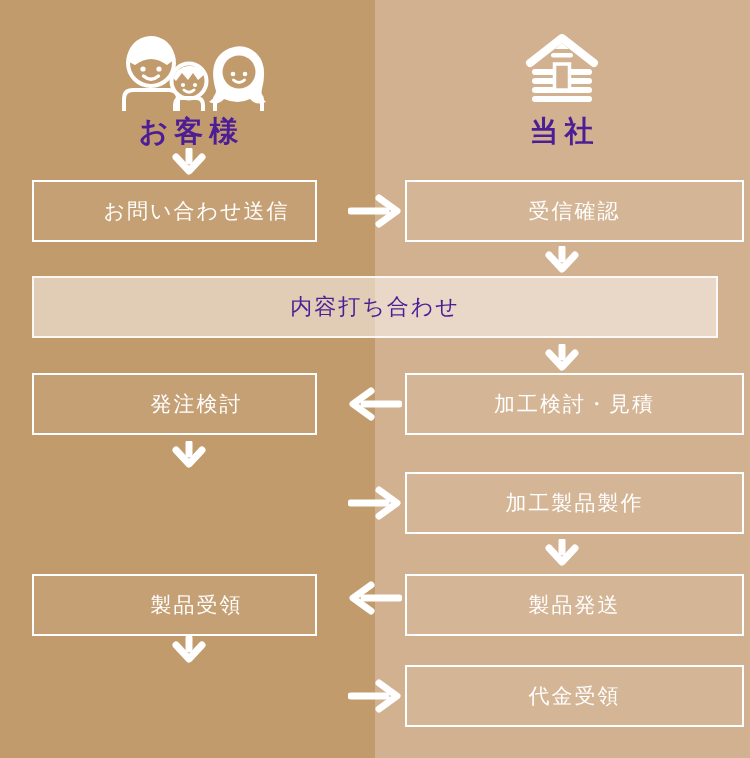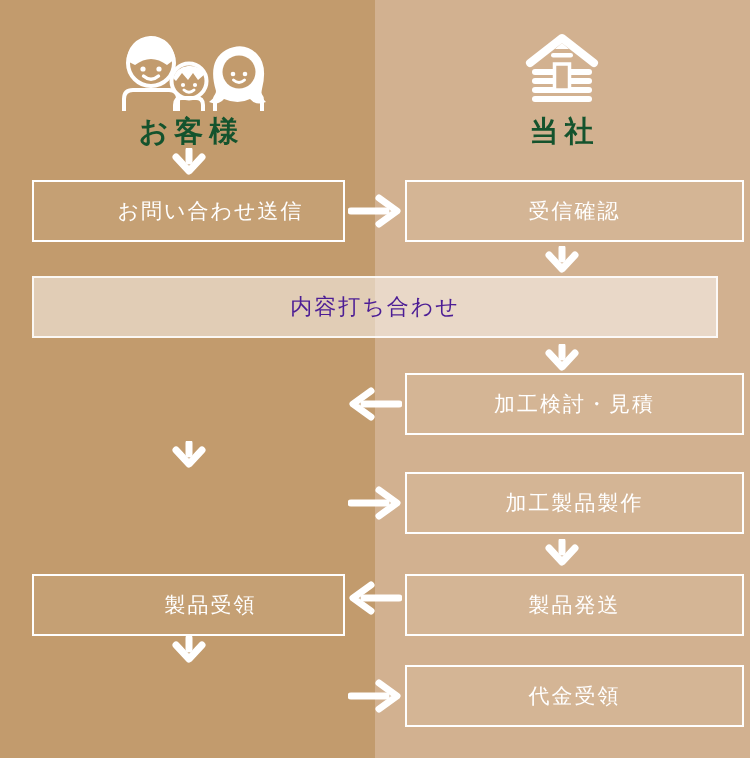--- a/index.html
+++ b/index.html
@@ -6,37 +6,37 @@
   .stage{
     position:relative;width:750px;height:758px;overflow:hidden;
     font-family:"Liberation Sans","DejaVu Sans",sans-serif;
   }
   .bg-half{position:absolute;top:0;height:758px;width:375px;}
   .bg-customer{left:0;background:#c29b6d;}
   .bg-company{left:375px;background:#d2b190;}
 
   .col-title{
     position:absolute;width:313px;text-align:center;top:112px;
-    color:#14532d;font-size:29px;font-weight:bold;letter-spacing:6px;padding-left:6px;
+    color:#4c1d95;font-size:29px;font-weight:bold;letter-spacing:6px;padding-left:6px;
     box-sizing:border-box;
   }
   .title-customer{left:32px;}
   .title-company{left:405px;}
 
   .icon-wrap{position:absolute;}
   .family-icon-wrap{left:112px;top:27px;}
   .cabin-icon-wrap{left:524px;top:32px;}
 
   .flow-box{
     position:absolute;height:62px;box-sizing:border-box;
     border:2px solid #ffffff;background:rgba(255,255,255,0.05);
     display:flex;align-items:center;justify-content:center;
     color:#ffffff;font-size:21px;letter-spacing:2px;white-space:nowrap;
   }
-  .col-customer{left:32px;width:313px;padding-left:44px;}
+  .col-customer{left:32px;width:285px;padding-left:44px;}
   .col-company{left:405px;width:339px;}
   .r1{top:180px}.r2{top:373px}.r3{top:472px}.r4{top:574px}.r5{top:665px}
 
   .band{
     position:absolute;left:32px;width:686px;top:276px;height:62px;box-sizing:border-box;
     background:rgba(255,255,255,0.5);border:2px solid rgba(255,255,255,0.85);
     display:flex;align-items:center;justify-content:center;
     color:#4c1d95;font-size:22px;letter-spacing:2px;white-space:nowrap;
   }
 
@@ -94,20 +94,21 @@
   </div>
 
   <div class="col-title title-customer">お客様</div>
   <div class="col-title title-company">当社</div>
 
   <div class="flow-box col-customer r1">お問い合わせ送信</div>
   <div class="flow-box col-company r1">受信確認</div>
 
   <div class="band">内容打ち合わせ</div>
 
+  <div class="flow-box col-customer r2">発注検討</div>
   <div class="flow-box col-company r2">加工検討・見積</div>
 
   <div class="flow-box col-company r3">加工製品製作</div>
 
   <div class="flow-box col-customer r4">製品受領</div>
   <div class="flow-box col-company r4">製品発送</div>
 
   <div class="flow-box col-company r5">代金受領</div>
 
   <svg class="arrow down-l ad1" width="36" height="27" viewBox="0 0 36 27" fill="none">

